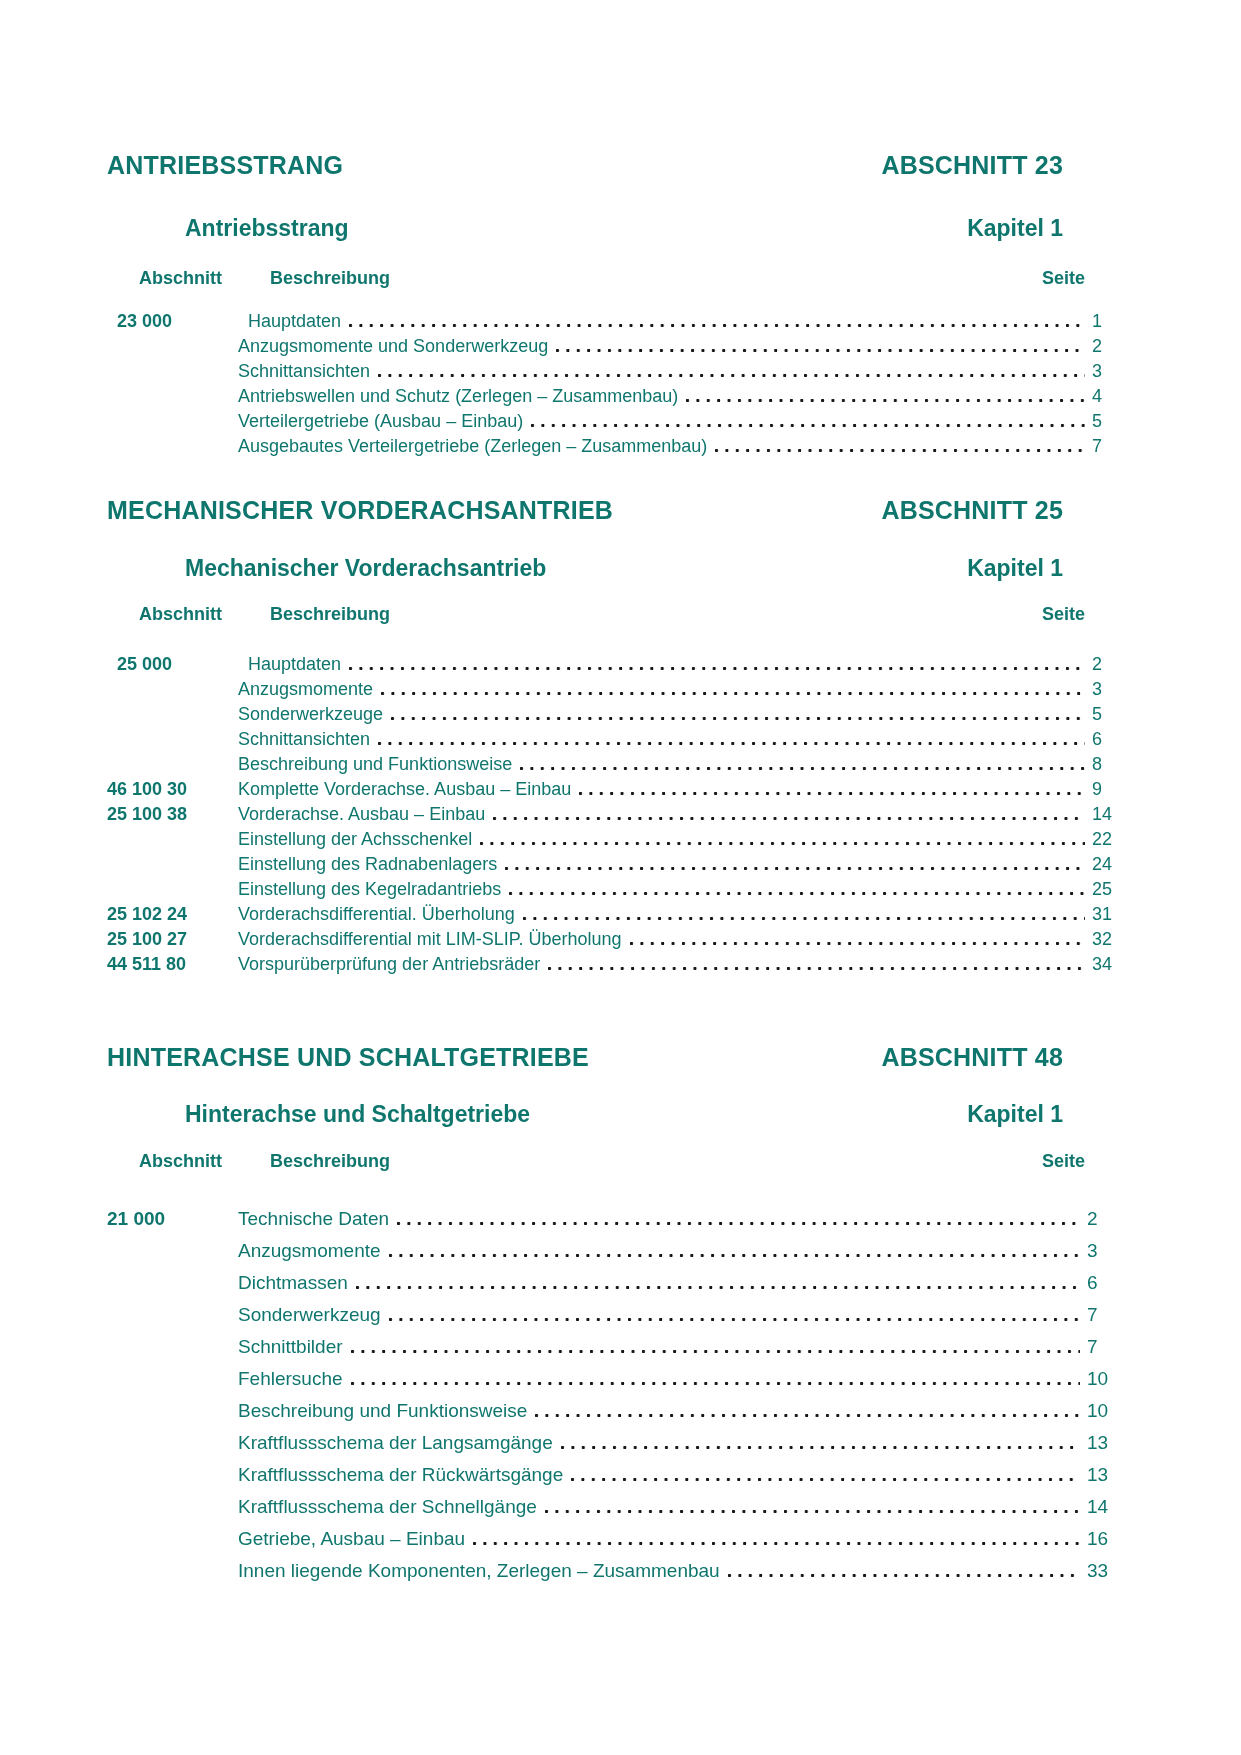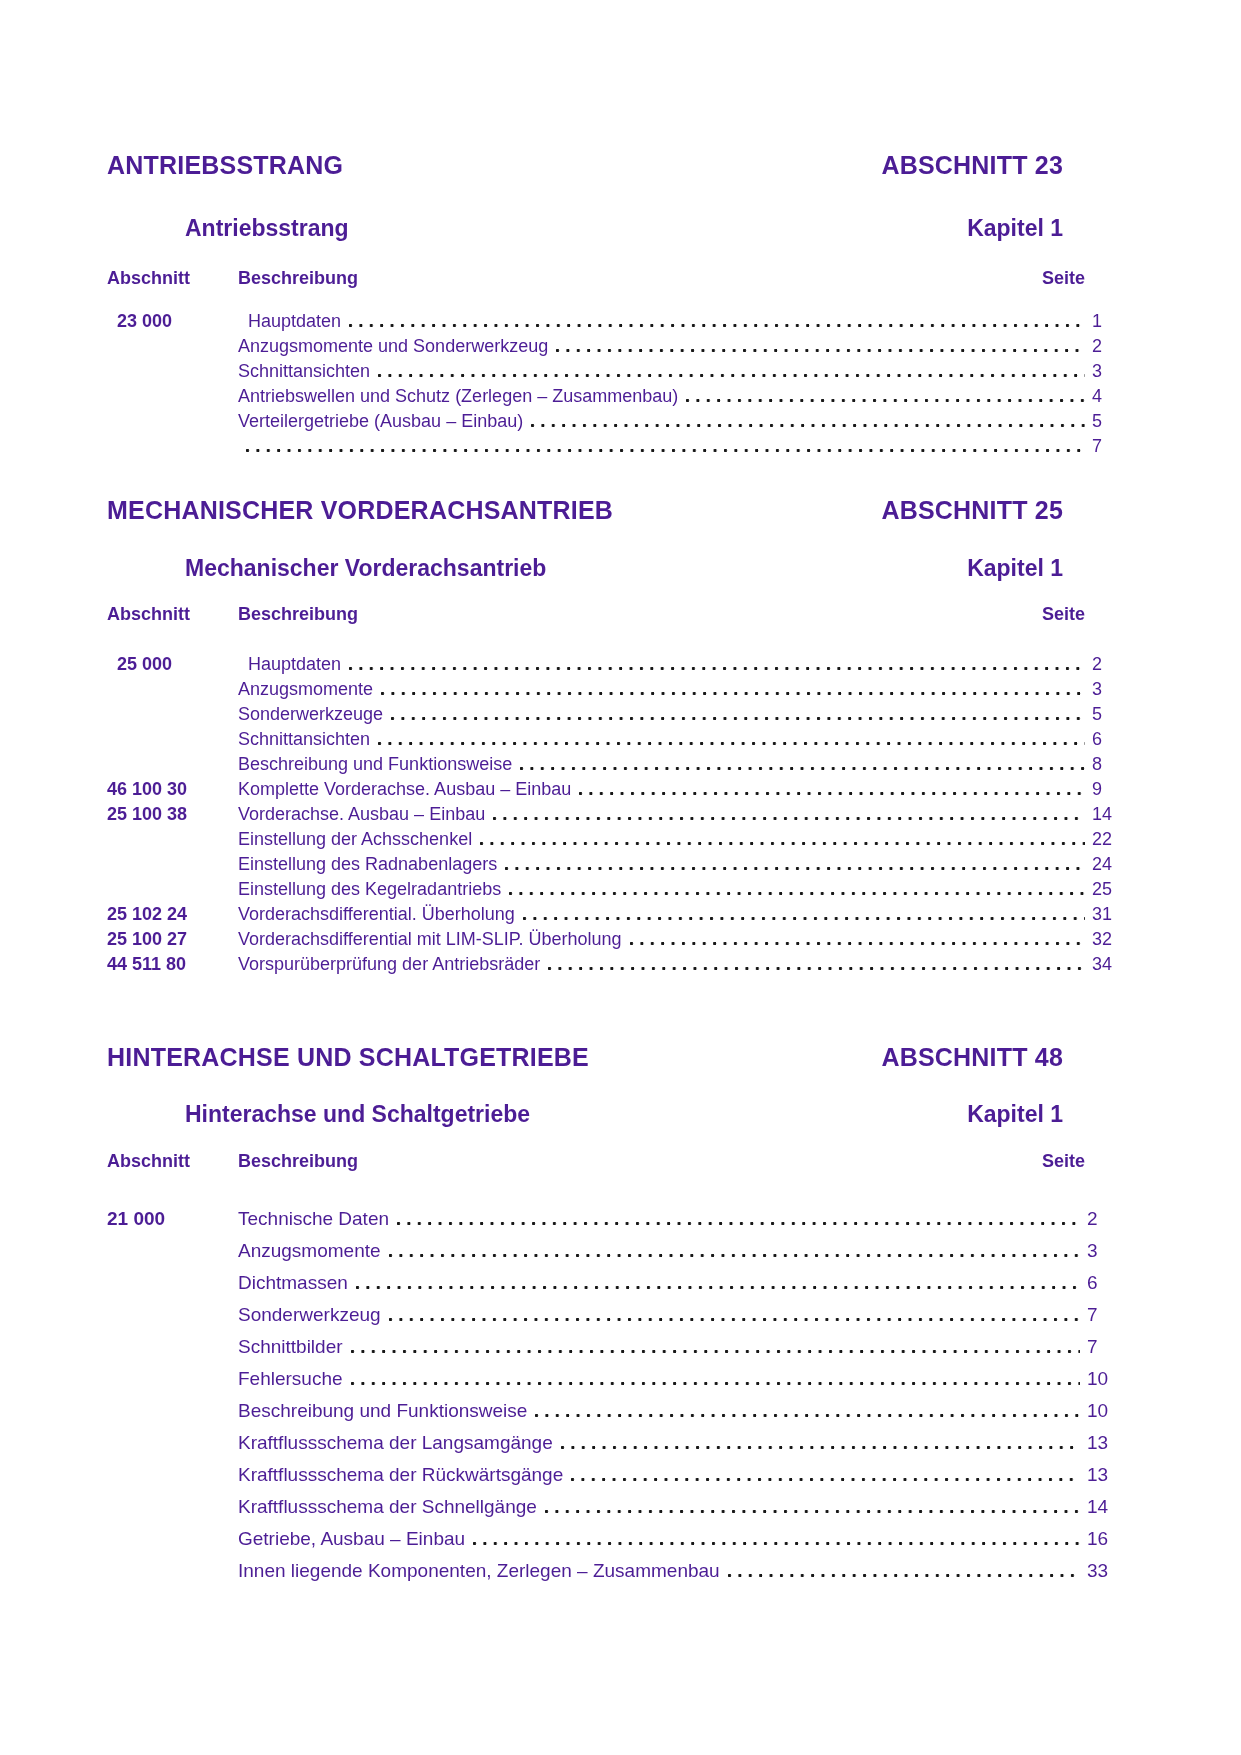--- a/index.html
+++ b/index.html
@@ -2,32 +2,32 @@
 <html><head>
 <meta charset="utf-8">
 <style>
   html,body { margin:0; padding:0; background:#fff; }
   .page {
     position:relative;
     width:1241px; height:1755px;
     box-sizing:border-box;
     padding:150px 128px 0 107px;
     background:#ffffff;
-    color:#4c1d95;
+    color:#0f766e;
     font-family:"Liberation Sans","DejaVu Sans",sans-serif;
     overflow:hidden;
   }
   .trow { display:flex; justify-content:space-between; align-items:baseline; line-height:30px; }
   .sec-title { font-size:25px; font-weight:700; letter-spacing:.2px; white-space:nowrap; }
   .sec-label { padding-right:50px; }
   .srow { display:flex; justify-content:space-between; align-items:baseline; line-height:28px; }
   .sub-title { font-size:23px; font-weight:700; white-space:nowrap; }
   .sub-left { margin-left:78px; }
   .chap-label { padding-right:50px; }
-  .chead { display:flex; align-items:baseline; line-height:22px; font-size:18px; font-weight:700; }
+  .chead { display:flex; align-items:baseline; line-height:22px; font-size:18px; font-weight:700;margin-left:32px; }
   .ch-abschnitt { flex:0 0 131px; }
   .ch-beschreibung { flex:1; }
   .ch-seite { padding-right:28px; }
   .rows { }
   .row { display:flex; align-items:baseline; }
   .sec-a .row, .sec-b .row { line-height:25px; font-size:18px; }
   .sec-c .row { line-height:32px; font-size:19px; }
   .code { flex:0 0 131px; font-weight:700; white-space:nowrap; }
   .row.ind .code { padding-left:10px; }
   .desc { white-space:nowrap; }
@@ -90,20 +90,21 @@
           <span class="pg">4</span>
         </div>
       <div class="row">
           <span class="code"></span>
           <span class="desc">Verteilergetriebe (Ausbau – Einbau)</span>
           <span class="leader"></span>
           <span class="pg">5</span>
         </div>
       <div class="row">
           <span class="code"></span>
+          <span class="desc">Ausgebautes Verteilergetriebe (Zerlegen – Zusammenbau)</span>
           <span class="leader"></span>
           <span class="pg">7</span>
         </div>
     </div>
   </section>
 
   <section class="sec sec-b">
     <div class="trow">
       <div class="sec-title">MECHANISCHER VORDERACHSANTRIEB</div>
       <div class="sec-title sec-label">ABSCHNITT 25</div>

